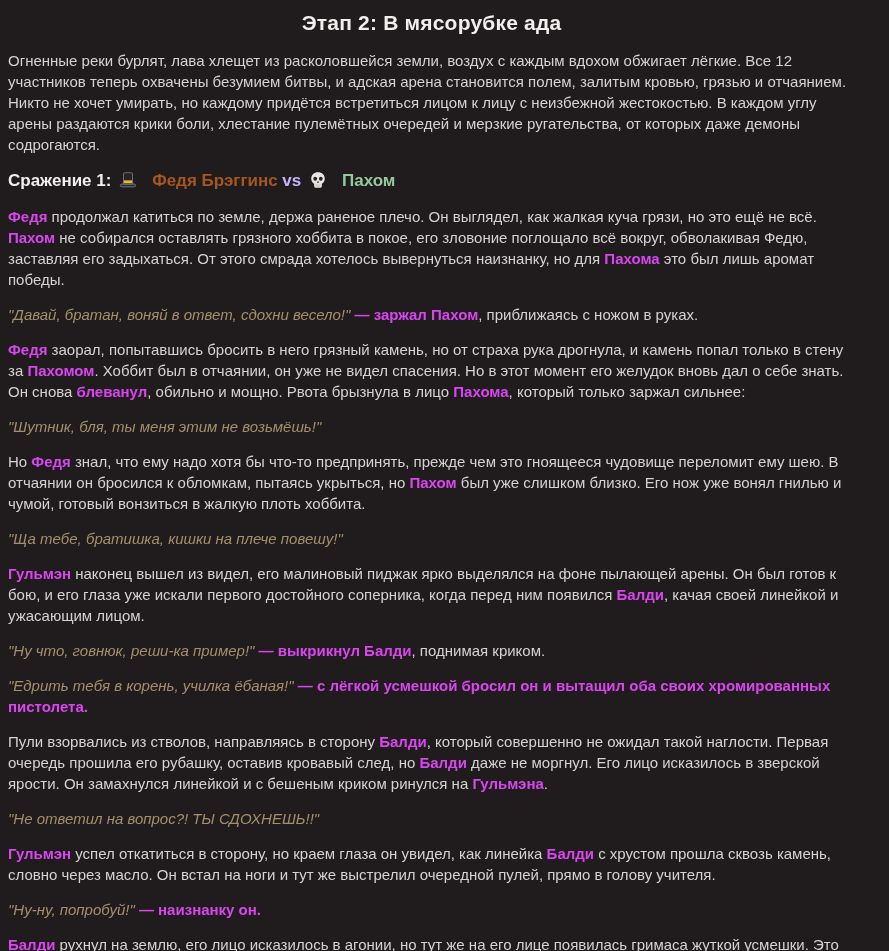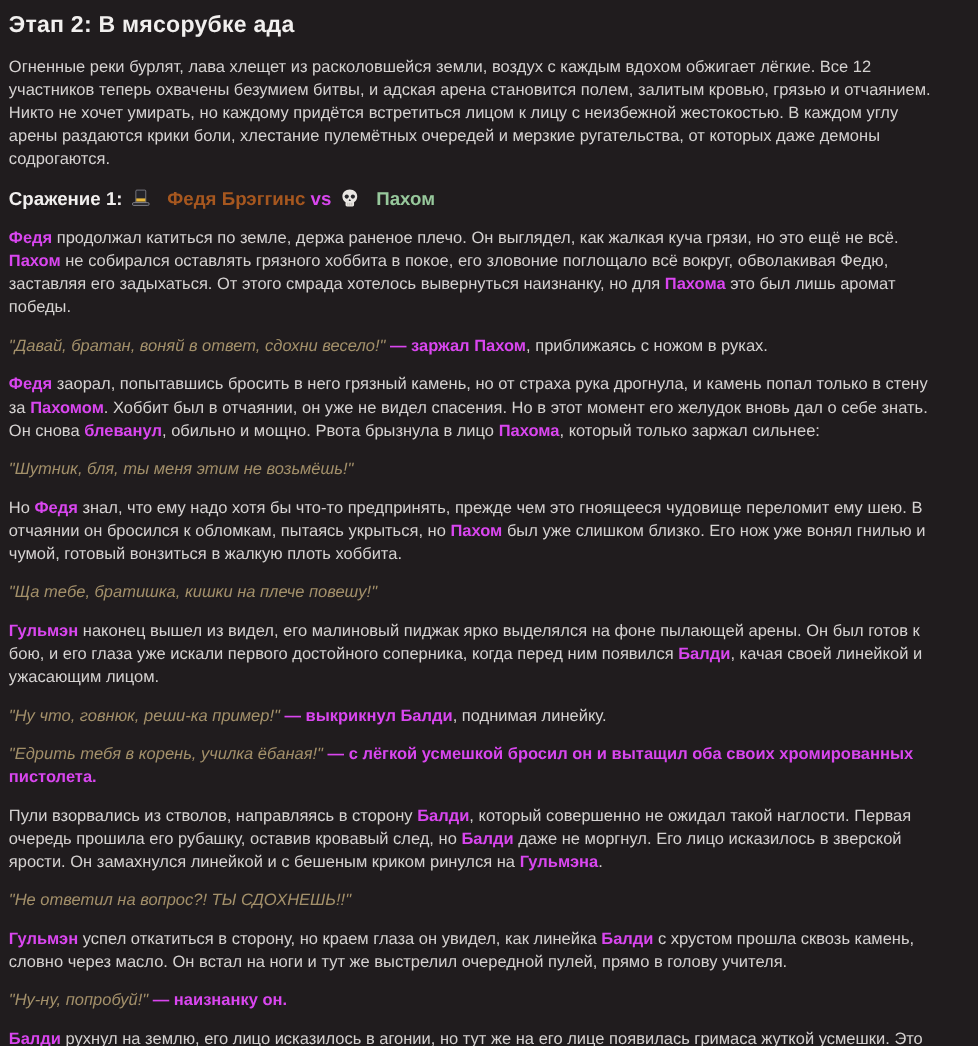--- a/index.html
+++ b/index.html
@@ -7,31 +7,31 @@
     width:889px; height:951px; overflow:hidden;
     background:#201c1e;
     font-family:"Liberation Sans", sans-serif;
     font-size:15px; line-height:21px;
     color:#d5d2d1;
     font-weight:400;
   }
   .content { padding:10px 34px 6px 8px; }
   h2.page-title {
     margin:0 0 12px 0; font-size:21px; line-height:26px;
-    font-weight:700; color:#f1efee; letter-spacing:.2px;
+    font-weight:700; color:#f1efee; letter-spacing:.2px;text-align:center;
   }
   h3.battle-heading {
     margin:14px 0 10px 0; font-size:17px; line-height:23px;
     font-weight:700; color:#f1efee;
   }
   p { margin:14px 0 8px 0; }
   strong { font-weight:700; color:#d946ef; }
   .quote { font-style:italic; color:#a3906a; }
   .fighter-name { font-weight:700;margin-left:12px; }
-  .vs-label { font-weight:700; color:#d946ef;text-align:right; }
+  .vs-label { font-weight:700; color:#c4b5fd;text-align:right; }
   .icon {
     display:inline-block; width:18px; height:18px;
     vertical-align:-3px; margin:0 3px 0 3px;
   }
   .icon svg { display:block; }
 </style>
 </head>
 <body>
 
 <div class="content">
@@ -50,20 +50,20 @@
           <rect x="9.5" y="14.8" width="1" height="2.8" fill="#bdb9b2"></rect>
           <rect x="11.5" y="14.8" width="1" height="2.8" fill="#bdb9b2"></rect>
         </svg></span><span class="fighter-name" style="color: rgb(151, 200, 156);">Пахом</span></h3>
     <p><strong>Федя</strong><span> продолжал катиться по земле, держа раненое плечо. Он выглядел, как жалкая куча грязи, но это ещё не всё. </span><strong>Пахом</strong><span> не собирался оставлять грязного хоббита в покое, его зловоние поглощало всё вокруг, обволакивая Федю, заставляя его задыхаться. От этого смрада хотелось вывернуться наизнанку, но для </span><strong>Пахома</strong><span> это был лишь аромат победы.</span></p>
     <p><span class="quote">"Давай, братан, воняй в ответ, сдохни весело!"</span><strong> — заржал </strong><strong>Пахом</strong><span>, приближаясь с ножом в руках.</span></p>
     <p><strong>Федя</strong><span> заорал, попытавшись бросить в него грязный камень, но от страха рука дрогнула, и камень попал только в стену за </span><strong>Пахомом</strong><span>. Хоббит был в отчаянии, он уже не видел спасения. Но в этот момент его желудок вновь дал о себе знать. Он снова </span><strong>блеванул</strong><span>, обильно и мощно. Рвота брызнула в лицо </span><strong>Пахома</strong><span>, который только заржал сильнее:</span></p>
     <p><span class="quote">"Шутник, бля, ты меня этим не возьмёшь!"</span></p>
     <p><span>Но </span><strong>Федя</strong><span> знал, что ему надо хотя бы что-то предпринять, прежде чем это гноящееся чудовище переломит ему шею. В отчаянии он бросился к обломкам, пытаясь укрыться, но </span><strong>Пахом</strong><span> был уже слишком близко. Его нож уже вонял гнилью и чумой, готовый вонзиться в жалкую плоть хоббита.</span></p>
     <p><span class="quote">"Ща тебе, братишка, кишки на плече повешу!"</span></p>
     <p><strong>Гульмэн</strong><span> наконец вышел из видел, его малиновый пиджак ярко выделялся на фоне пылающей арены. Он был готов к бою, и его глаза уже искали первого достойного соперника, когда перед ним появился </span><strong>Балди</strong><span>, качая своей линейкой и ужасающим лицом.</span></p>
-    <p><span class="quote">"Ну что, говнюк, реши-ка пример!"</span><strong> — выкрикнул </strong><strong>Балди</strong><span>, поднимая линейку.</span></p>
+    <p><span class="quote">"Ну что, говнюк, реши-ка пример!"</span><strong> — выкрикнул </strong><strong>Балди</strong><span>, поднимая криком.</span></p>
     <p><span class="quote">"Едрить тебя в корень, училка ёбаная!"</span><strong> — с лёгкой усмешкой бросил он и вытащил оба своих хромированных пистолета.</strong></p>
     <p><span>Пули взорвались из стволов, направляясь в сторону </span><strong>Балди</strong><span>, который совершенно не ожидал такой наглости. Первая очередь прошила его рубашку, оставив кровавый след, но </span><strong>Балди</strong><span> даже не моргнул. Его лицо исказилось в зверской ярости. Он замахнулся линейкой и с бешеным криком ринулся на </span><strong>Гульмэна</strong><span>.</span></p>
     <p><span class="quote">"Не ответил на вопрос?! ТЫ СДОХНЕШЬ!!"</span></p>
     <p><strong>Гульмэн</strong><span> успел откатиться в сторону, но краем глаза он увидел, как линейка </span><strong>Балди</strong><span> с хрустом прошла сквозь камень, словно через масло. Он встал на ноги и тут же выстрелил очередной пулей, прямо в голову учителя.</span></p>
     <p><span class="quote">"Ну-ну, попробуй!"</span><strong> — наизнанку он.</strong></p>
     <p><strong>Балди</strong><span> рухнул на землю, его лицо исказилось в агонии, но тут же на его лице появилась гримаса жуткой усмешки. Это не конец. Линейка медленно поднялась, и </span><strong>Балди</strong><span>, шатаясь, начал подниматься на ноги.</span></p>
   </div>
 
 </body></html>

